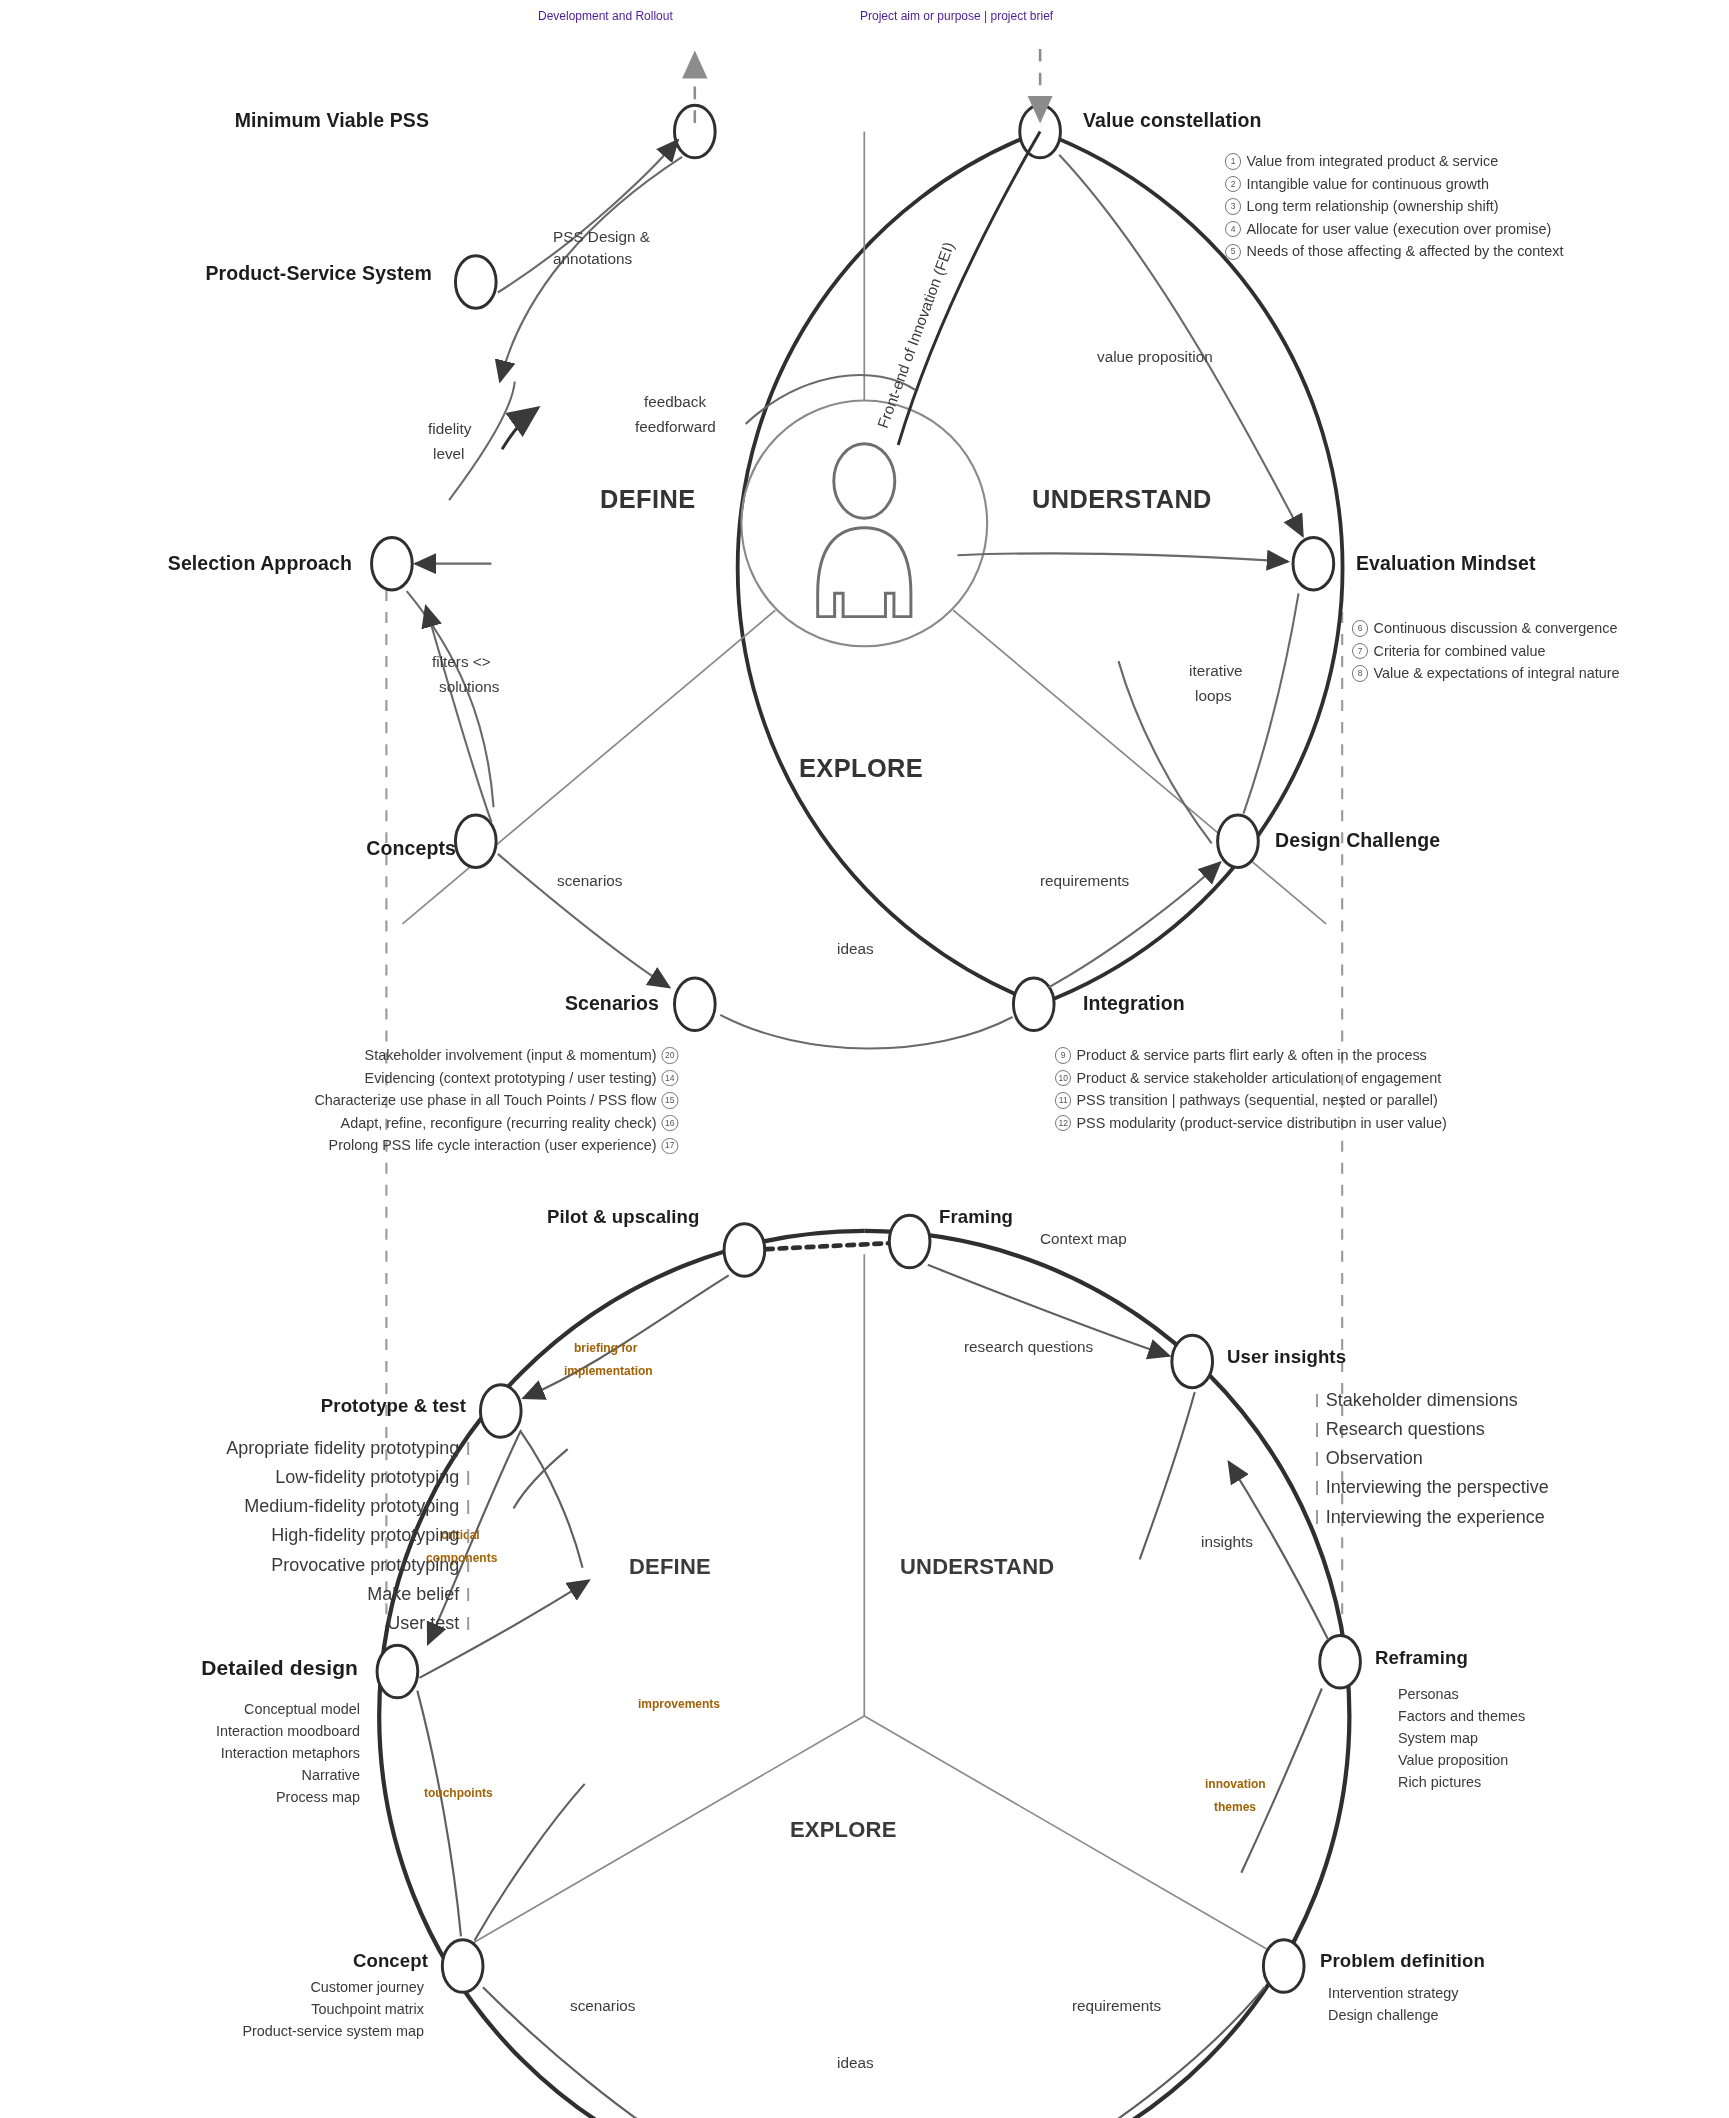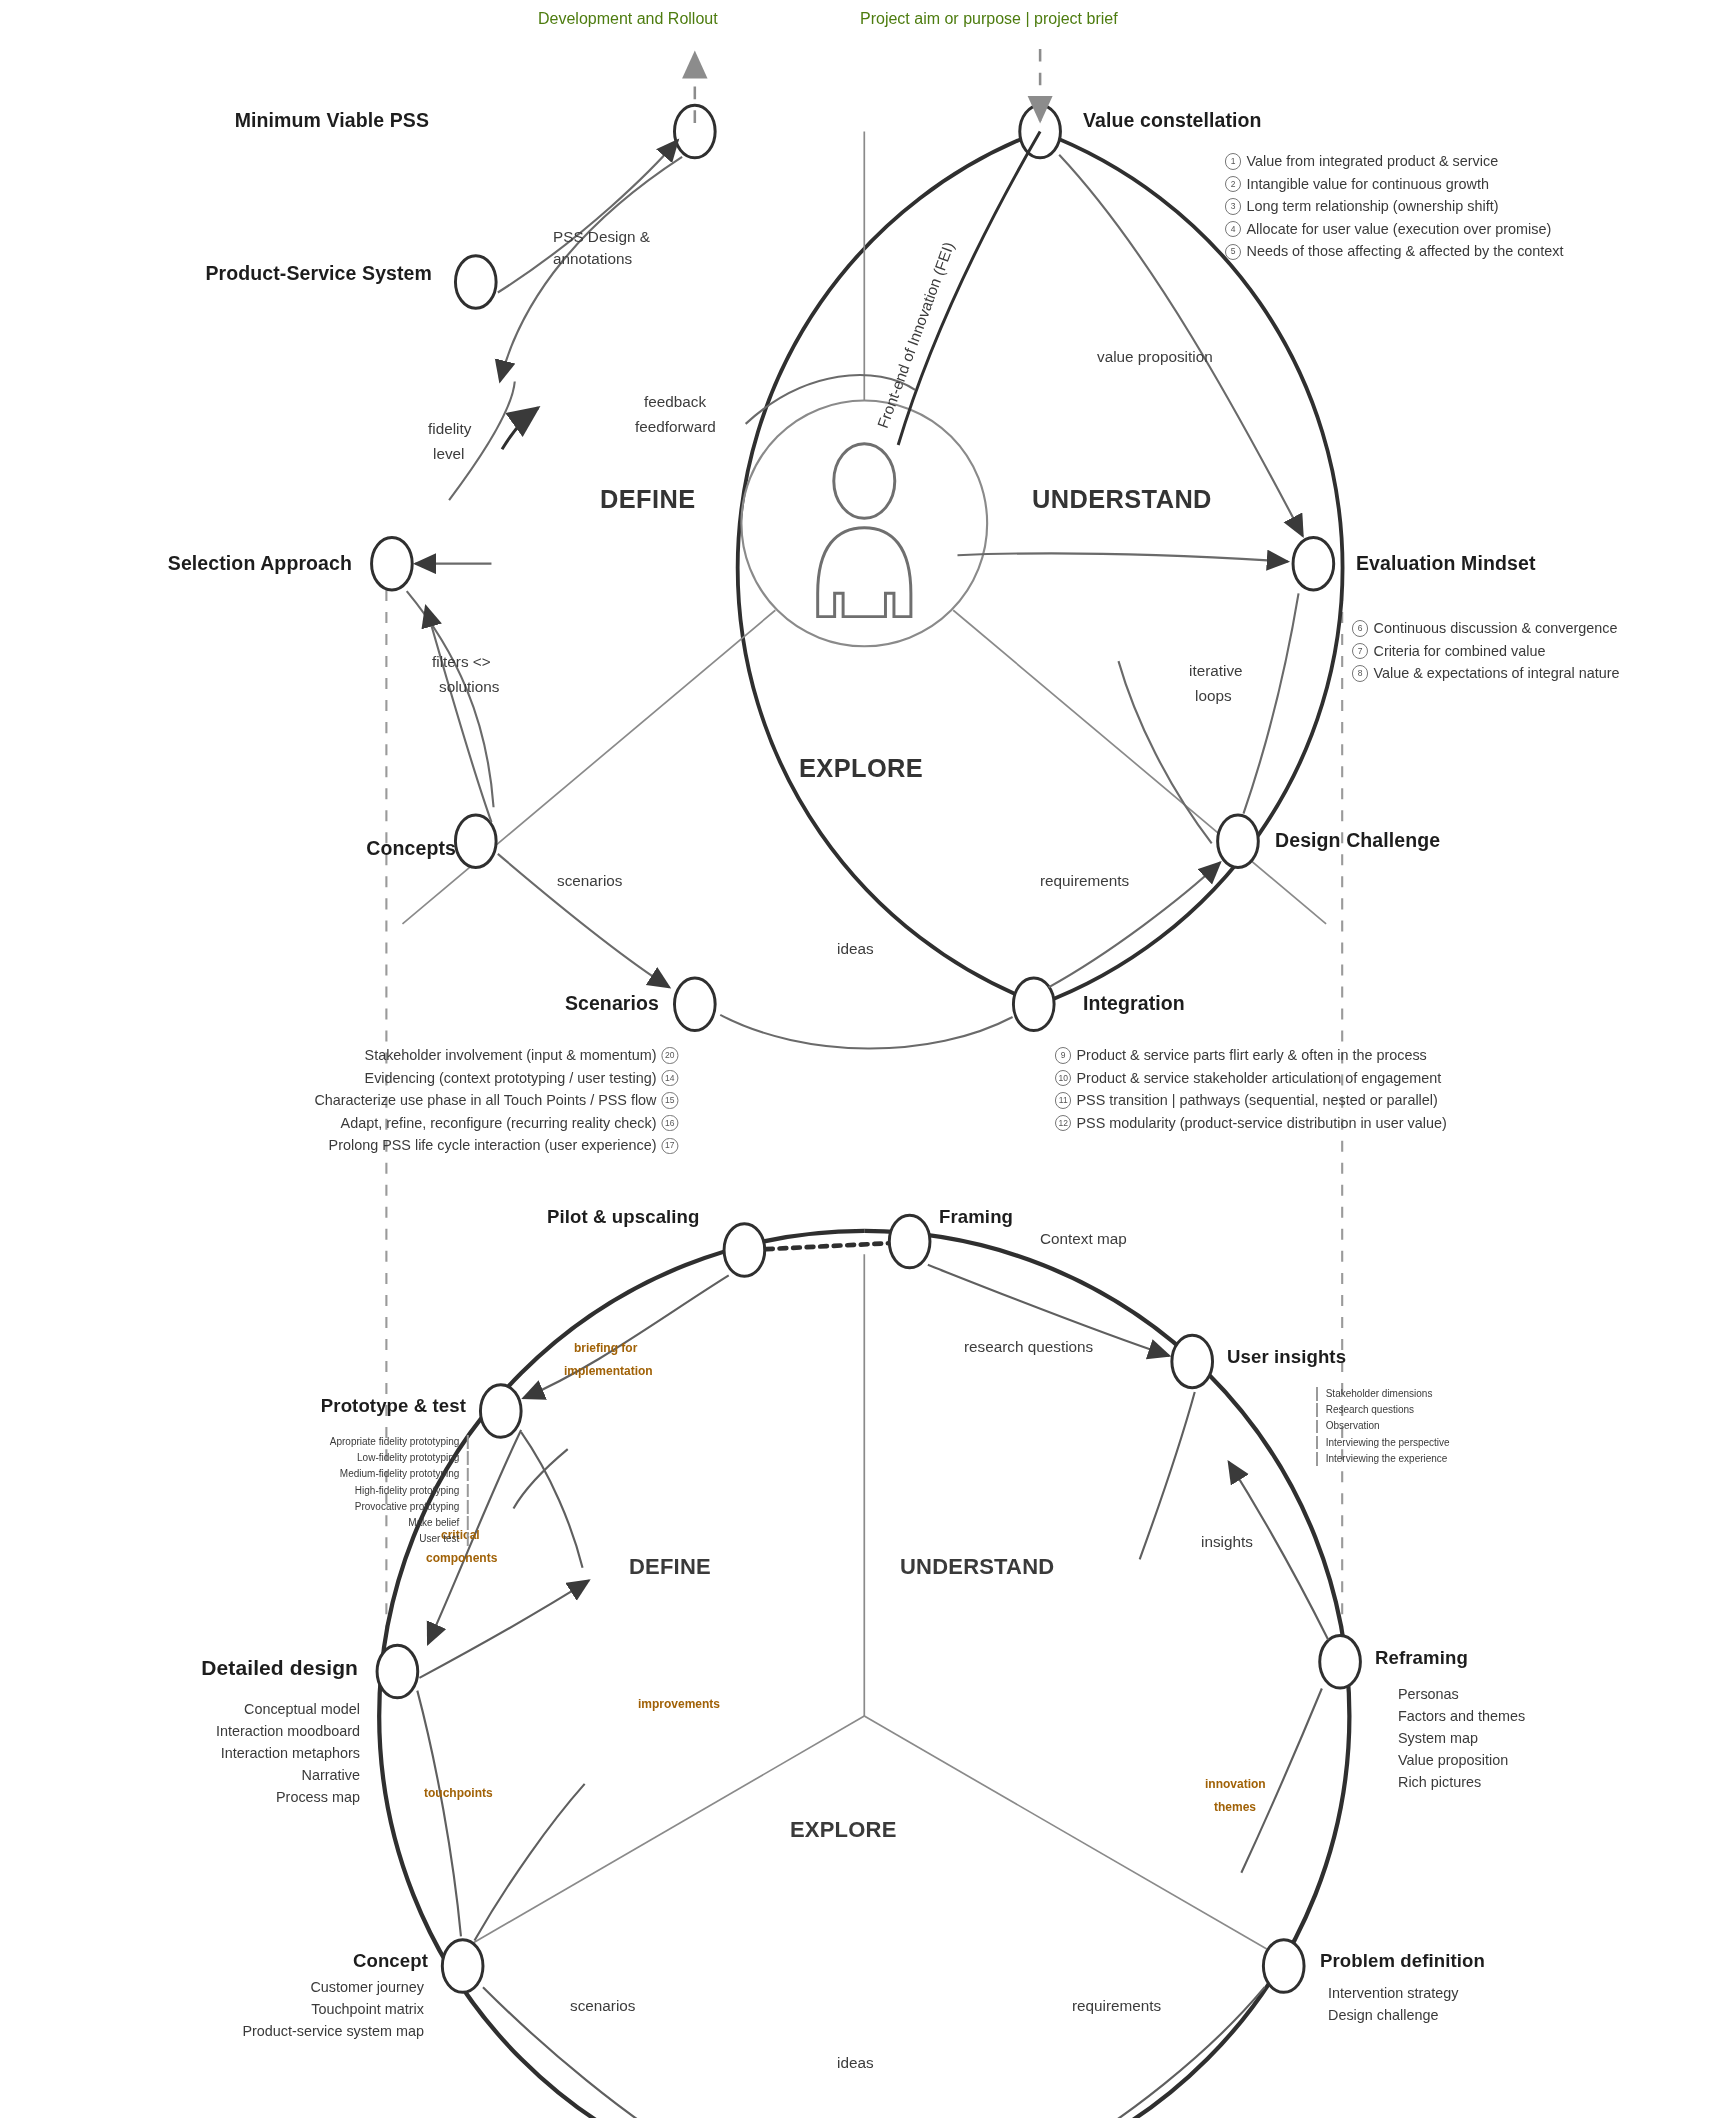--- a/index.html
+++ b/index.html
@@ -5,28 +5,28 @@
   html,body{margin:0;padding:0;background:#ffffff;}
   body{font-family:"Liberation Sans", sans-serif;color:#2b2b2b;}
   #stage{position:relative;width:1729px;height:2353px;overflow:hidden;background:#fff;}
   svg.layer{position:absolute;left:0;top:0;width:1729px;height:2353px;pointer-events:none;}
   .lbl{position:absolute;white-space:nowrap;line-height:1.28;}
   .node-title{font-size:19.5px;font-weight:bold;color:#1d1d1d;letter-spacing:0.1px;}
   .phase{font-size:25.4px;font-weight:bold;color:#343434;letter-spacing:0.4px;}
   .phase2{font-size:22px;font-weight:bold;color:#3a3a3a;letter-spacing:0.2px;}
   .edge{font-size:15.3px;color:#3c3c3c;}
   .edge-b{font-size:12px;color:#a16207;font-weight:bold;}
-  .top-cap{font-size:16px;color:#4d7c0f;}
+  .top-cap{font-size:12px;color:#4c1d95;}
   .numlist{font-size:14.4px;color:#3a3a3a;line-height:1.57;}
   .numlist .row{display:flex;align-items:center;gap:5.1px;}
   .numlist.r .row{justify-content:flex-end;}
   .num{display:inline-flex;align-items:center;justify-content:center;
        width:14.4px;height:14.4px;border:0.8px solid #777;border-radius:50%;
        font-size:8.5px;color:#555;flex:0 0 auto;line-height:1;}
-  .barlist{font-size:10px;color:#3a3a3a;line-height:1.62;}
+  .barlist{font-size:18px;color:#3a3a3a;line-height:1.62;}
   .barlist .row{display:flex;align-items:center;gap:7.6px;}
   .barlist.r .row{justify-content:flex-end;}
   .barlist.l .row{justify-content:flex-start;}
   .bar{display:inline-block;width:2.1px;height:13.6px;background:#9a9a9a;flex:0 0 auto;}
   .rot{transform-origin:left top;}
   .sub{font-size:14.4px;color:#3a3a3a;line-height:1.52;}
 </style>
 </head>
 <body>
 

